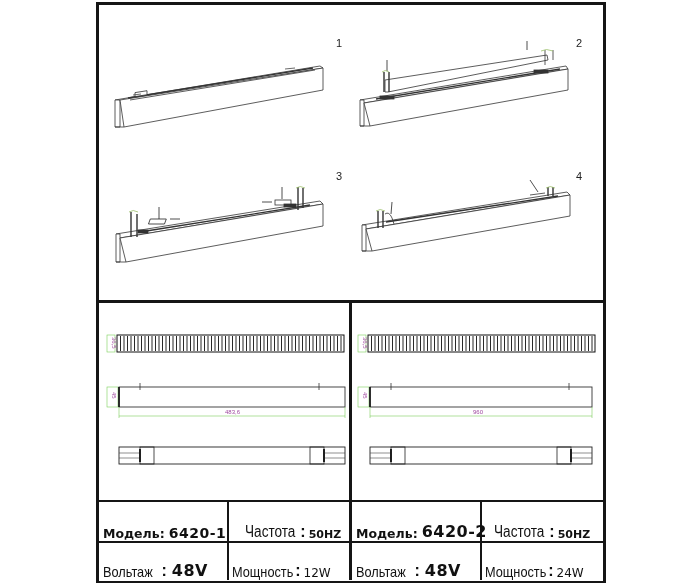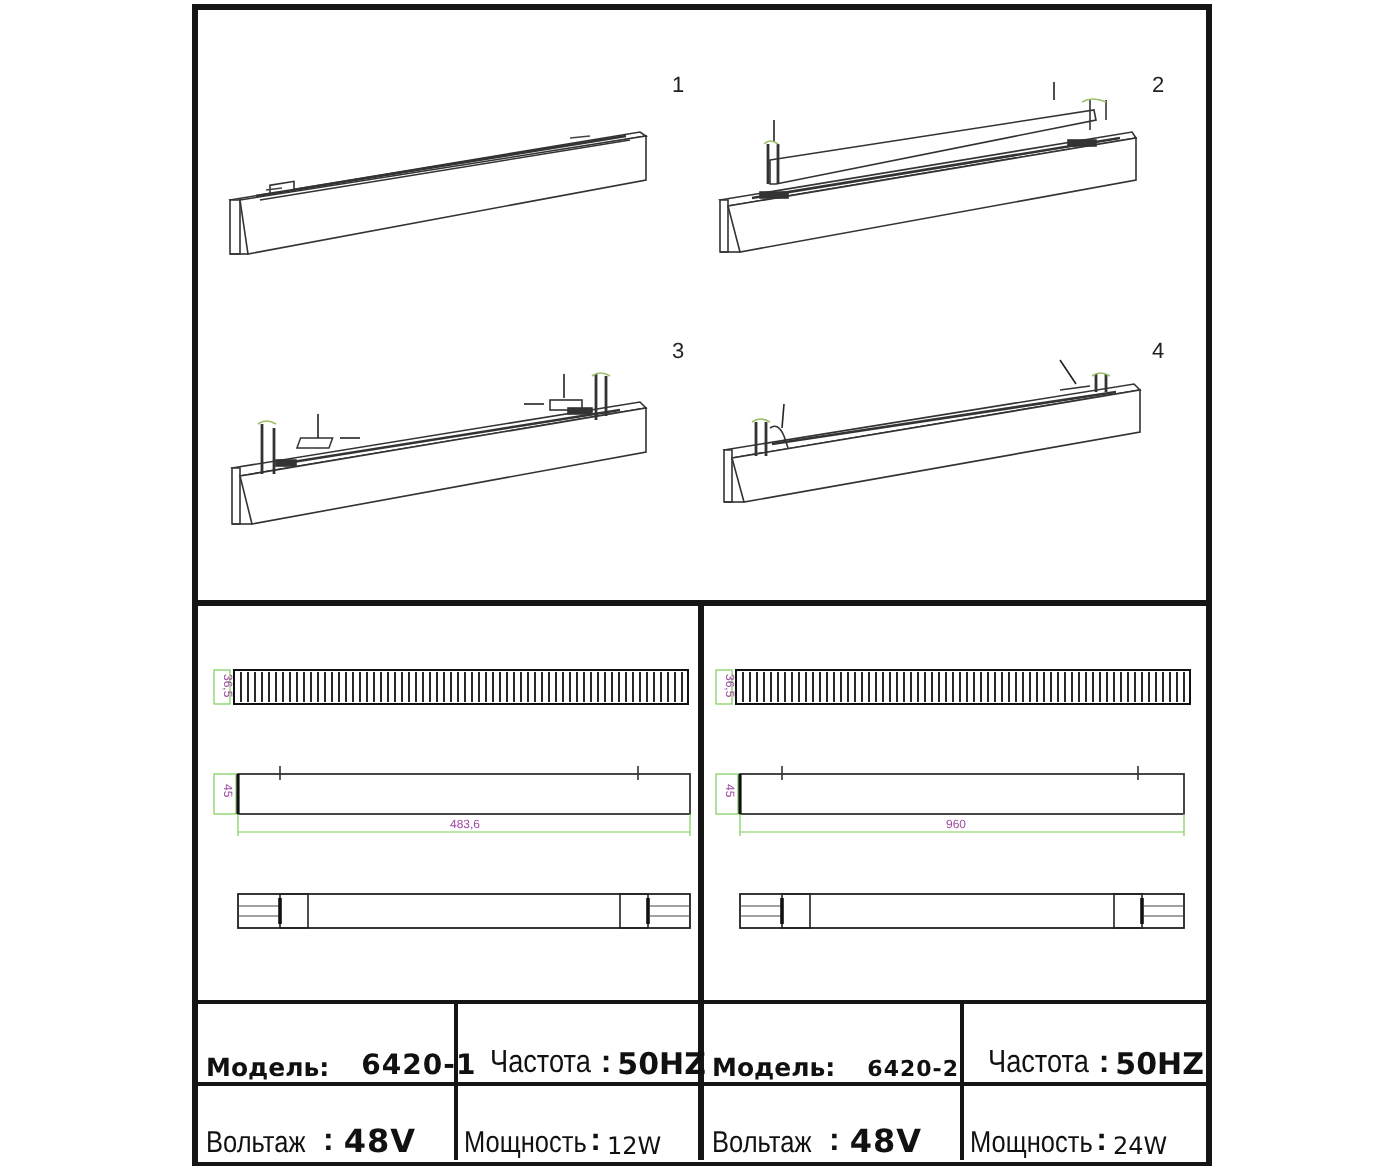--- a/index.html
+++ b/index.html
@@ -6,24 +6,24 @@
   body { width: 700px; height: 583px; position: relative; overflow: hidden;
          font-family: "Liberation Sans", sans-serif; color: #111; }
   .frame { position: absolute; left: 96px; top: 2px; width: 504px; height: 576px;
            border: 3px solid #151515; background: #fff; }
   .hline { position: absolute; background: #151515; }
   .vline { position: absolute; background: #151515; }
   .step-num { position: absolute; font-size: 11px; color: #222; font-family: "Liberation Sans", sans-serif; }
   svg { position: absolute; overflow: visible; }
   .cell { position: absolute; display: flex; align-items: flex-end; white-space: nowrap; }
   .lbl-bold { font-weight: bold; font-size: 12.5px; font-family: "DejaVu Sans", sans-serif; }
-  .val-big { font-weight: bold; font-size: 15px; font-family: "DejaVu Sans", sans-serif; margin-left: 16px; letter-spacing: 0.5px; }
+  .val-big { font-weight: bold; font-size: 15px; font-family: "DejaVu Sans", sans-serif; margin-left: 4px; letter-spacing: 0.5px; }
   .lbl-narrow { font-size: 14px; font-family: "Liberation Sans", sans-serif; transform: scaleX(0.85); transform-origin: left center; display:inline-block; }
   .colon { font-weight: bold; font-size: 16px; margin: 0 3px 0 4px; }
-  .val-small { font-weight: bold; font-size: 15px; font-family: "DejaVu Sans", sans-serif; }
+  .val-small { font-weight: bold; font-size: 11px; font-family: "DejaVu Sans", sans-serif; }
   .val-med { font-size: 12px; font-family: "DejaVu Sans", sans-serif; }
   .dim { font-size: 6px; fill: #a04aa0; font-family: "Liberation Sans", sans-serif; }
 </style>
 </head>
 <body>
 
 <div class="frame"></div>
 
 <div class="hline" style="left:96px; top:300px; width:510px; height:3px;"></div>
 
@@ -325,21 +325,21 @@
   <span class="val-big" style="margin-left:2px; font-size:16px;">48V</span>
 </div>
 <div class="cell" style="left:232px; top:543px; width:117px; height:37px;">
   <span class="lbl-narrow" style="font-size:15px;">Мощность</span>
   <span class="colon" style="margin-left:-9px;">:</span>
   <span class="val-med">12W</span>
 </div>
 
 <div class="cell" style="left:356px; top:502px; width:124px; height:39px;">
   <span class="lbl-bold">Модель:</span>
-  <span class="val-big" style="font-size:11px;">6420-2</span>
+  <span class="val-big" style="font-size:16px;">6420-2</span>
 </div>
 <div class="cell" style="left:494px; top:502px; width:108px; height:39px;">
   <span class="lbl-narrow" style="font-size:16px;">Частота</span>
   <span class="colon" style="margin-left:-4px;">:</span>
   <span class="val-small">50HZ</span>
 </div>
 <div class="cell" style="left:356px; top:543px; width:124px; height:37px;">
   <span class="lbl-narrow" style="font-size:15px;">Вольтаж</span>
   <span class="colon" style="margin-left:0;">:</span>
   <span class="val-big" style="margin-left:2px; font-size:16px;">48V</span>

